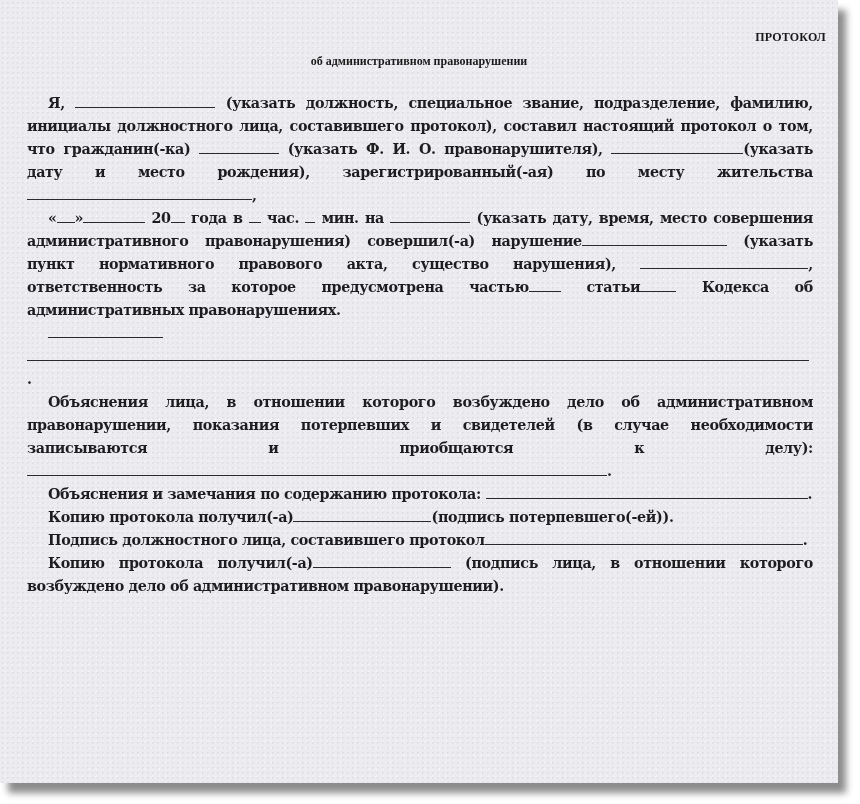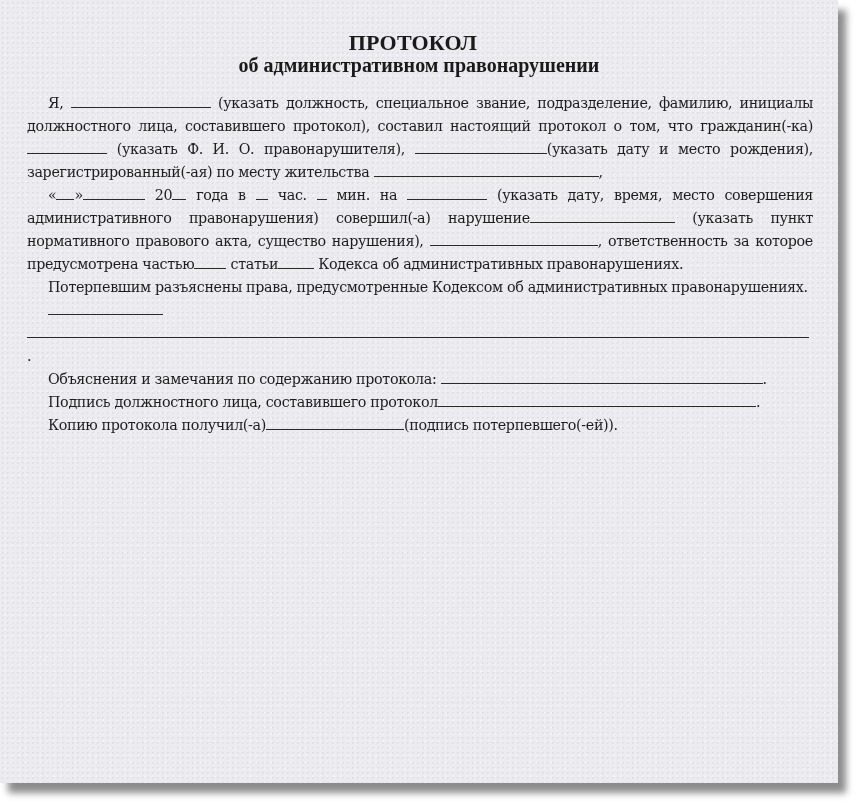--- a/index.html
+++ b/index.html
@@ -12,27 +12,28 @@
       radial-gradient(rgba(255,255,255,0.4) 1px, transparent 1px);
     background-size: 5px 5px, 7px 7px;
     background-position: 0 0, 2px 3px;
     box-shadow: 8px 10px 7px rgba(0,0,0,0.45);
   }
   .doc {
     position: absolute; left: 27px; top: 58px; width: 786px;
     font-family: "DejaVu Serif", "Liberation Serif", serif;
     font-size: 14.3px; color: #1d1d1f; line-height: 23px;
     letter-spacing: -0.35px;
+    font-weight: bold;
   }
   .title {
     position: absolute; left: 0; top: 0; width: 838px; text-align: center;
     font-family: "Liberation Serif", serif; font-weight: bold; color: #1a1a1a;
   }
-  .title .t1 { position: absolute; left: 0; right: 12px; top: 30px; font-size: 22px; letter-spacing: 0.2px; }
-  .title .t2 { position: absolute; left: 0; right: 0; top: 54px; font-size: 20px; }
+  .title .t1 { position: absolute; left: 0; right: 12px; top: 30px; font-size: 12px; letter-spacing: 0.2px; text-align: right; }
+  .title .t2 { position: absolute; left: 0; right: 0; top: 54px; font-size: 12px; }
   p { margin: 0; text-align: justify; text-indent: 21px; }
   .blank { display: inline-block; border-bottom: 1px solid #2a2a2a; height: 14px; vertical-align: baseline; }
 </style>
 </head>
 <body>
 
 <div class="paper">
   <div class="title">
     <div class="t1">ПРОТОКОЛ</div>
     <div class="t2">об административном правонарушении</div>
@@ -46,35 +47,40 @@
       <span>(указать Ф. И. О. правонарушителя), </span><span class="blank" style="width:132px"></span><span>(указать дату и место рождения), зарегистрированный(-ая) по месту жительства </span><span class="blank" style="width:225px"></span><span>,</span>
     </p>
 
     <p>
       <span>«</span><span class="blank" style="width:18px"></span><span>»</span><span class="blank" style="width:62px"></span><span> 20</span><span class="blank" style="width:14px"></span><span> года в </span><span class="blank" style="width:12px"></span><span> час. </span><span class="blank" style="width:10px"></span><span> мин. на </span><span class="blank" style="width:80px"></span><span> (указать дату, время, место совершения административного правонарушения) совершил(-а) нарушение</span><span class="blank" style="width:145px"></span><span> (указать пункт нормативного правового акта, существо нарушения), </span><span class="blank" style="width:168px"></span><span>, ответственность за которое предусмотрена частью</span><span class="blank" style="width:32px"></span><span> статьи</span><span class="blank" style="width:36px"></span><span> Кодекса об административных правонарушениях.</span>
     </p>
 
 
 
 
-    <p><span>Потерпевшим разъяснены права, предусмотренные Кодексом об административных правонарушениях.</span></p>
 
 
     <p>
       <span class="blank" style="width:115px"></span><br><span class="blank" style="width:782px"></span><span>.</span>
     </p>
 
+    <p>
+      <span>Объяснения лица, в отношении которого возбуждено дело об административном правонарушении, показания потерпевших и свидетелей (в случае необходимости записываются и приобщаются к делу): </span><span class="blank" style="width:580px"></span><span>.</span>
+    </p>
 
     <p>
       <span>Объяснения и замечания по содержанию протокола: </span><span class="blank" style="width:322px"></span><span>.</span>
     </p>
 
 
     <p>
+      <span>Копию протокола получил(-а)</span><span class="blank" style="width:138px"></span><span>(подпись потерпевшего(-ей)).</span>
+    </p>
+
+    <p>
       <span>Подпись должностного лица, составившего протокол</span><span class="blank" style="width:318px"></span><span>.</span>
     </p>
 
     <p>
-      <span>Копию протокола получил(-а)</span><span class="blank" style="width:138px"></span><span>(подпись потерпевшего(-ей)).</span>
+      <span>Копию протокола получил(-а)</span><span class="blank" style="width:138px"></span><span> (подпись лица, в отношении которого возбуждено дело об административном правонарушении).</span>
     </p>
-
   </div>
 </div>
 
 </body></html>

